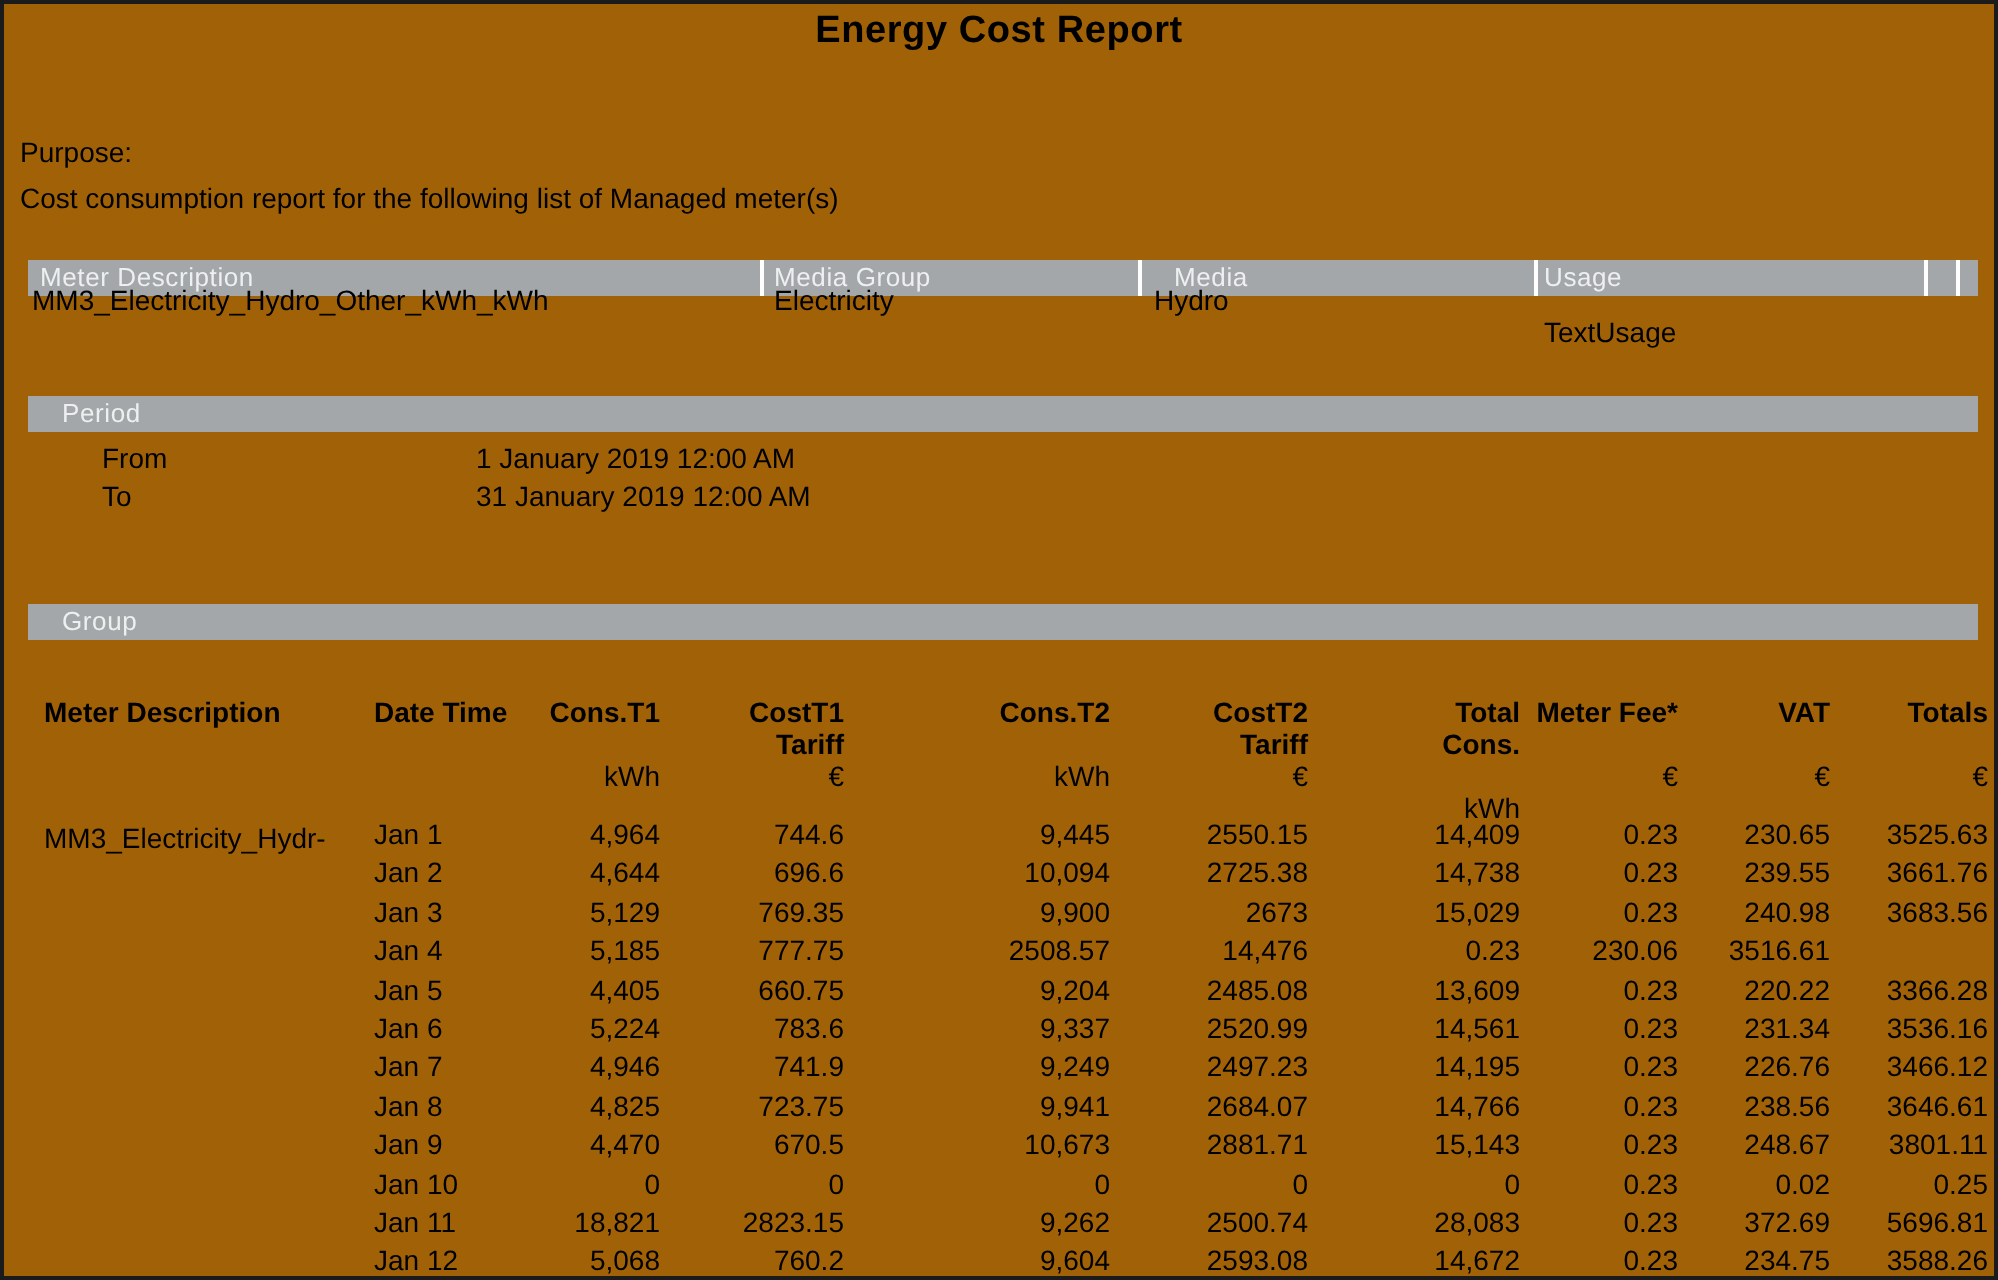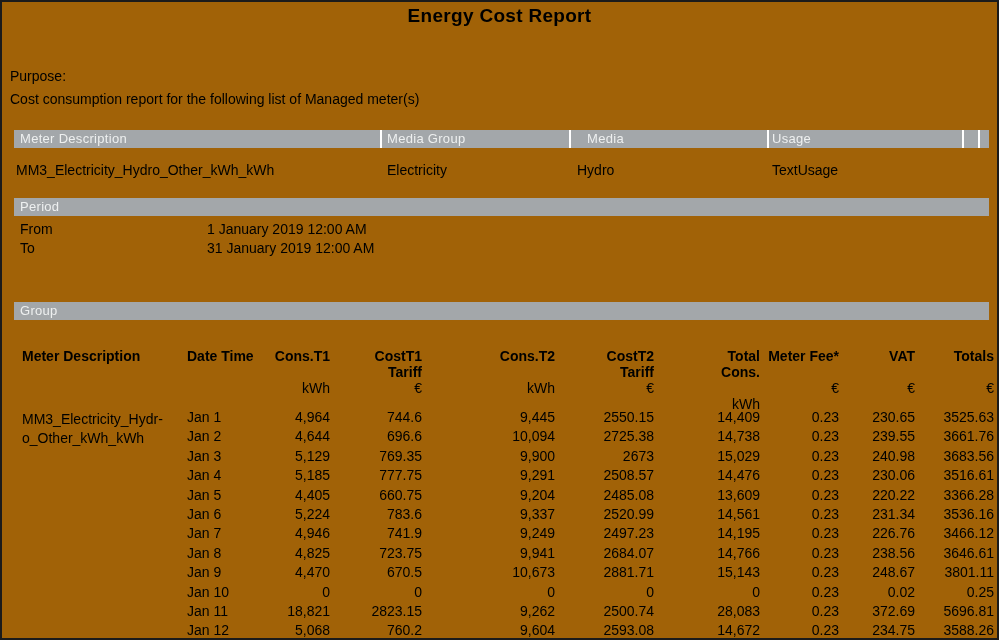--- a/index.html
+++ b/index.html
@@ -28,43 +28,43 @@
   .purpose-text{top:89px;left:8px;}
 
   
   .bar{
     left:12px;width:975px;height:18px;
     background:var(--bar-bg);
     color:var(--bar-text);
     font-size:13px;line-height:18px;
     letter-spacing:0.3px;
   }
-  .bar.single{padding-left:6px;}
+  .bar.single{padding-left:17px;}
 
   
   .meter-grid{
     display:grid;
     grid-template-columns:366px 187px 196px 193px 14px 9px;
     column-gap:2px;
   }
   .meter-bar{background:#fff;}
   .meter-bar > div{background:var(--bar-bg);height:18px;line-height:18px;}
   .meter-bar .mc1{padding-left:6px;}
   .meter-bar .mc2{padding-left:5px;}
   .meter-bar .mc3{padding-left:16px;}
   .meter-bar .mc4{padding-left:3px;}
-  .meter-row{top:159px;left:12px;width:975px;line-height:18px;}
+  .meter-row{top:139px;left:12px;width:975px;line-height:18px;}
   .meter-row .mc1{padding-left:2px;white-space:nowrap;}
   .meter-row .mc2{padding-left:5px;}
   .meter-row .mc3{padding-left:6px;}
-  .meter-row .mc4{padding-left:3px;}
+  .meter-row .mc4{padding-left:3px;margin-top:16px;}
 
   
   .period-rows{top:218px;left:18px;width:700px;}
-  .period-row{display:grid;grid-template-columns:187px auto;height:19px;line-height:19px;}
+  .period-row{display:grid;grid-template-columns:187px auto;height:19px;line-height:19px;margin-left:31px;}
 
   
   .rt-grid{
     display:grid;
     grid-template-columns:165px 73px 70px 92px 133px 99px 106px 79px 76px 79px;
   }
   .rt-head{top:346px;left:20px;width:972px;}
   .rt-head .hcell{display:flex;flex-direction:column;}
   .rt-head .hl{height:16px;line-height:16px;}
   .rt-head .b{font-weight:bold;}
@@ -166,21 +166,20 @@
     <div class="hcell ar">
       <div class="hl b">Totals</div>
       <div class="hl"></div>
       <div class="hl">€</div>
     </div>
   </div>
 
   <div class="rt-body">
     <div class="meter-desc">
       <div>MM3_Electricity_Hydr-</div>
-      <div>o_Other_kWh_kWh</div>
     </div>
 
       <div class="rt-grid trow">
         <div class="td al"></div>
         <div class="td al">Jan 1</div>
         <div class="td ar">4,964</div>
         <div class="td ar">744.6</div>
         <div class="td ar">9,445</div>
         <div class="td ar">2550.15</div>
         <div class="td ar">14,409</div>
@@ -213,21 +212,20 @@
         <div class="td ar">0.23</div>
         <div class="td ar">240.98</div>
         <div class="td ar">3683.56</div>
       </div>
 
       <div class="rt-grid trow">
         <div class="td al"></div>
         <div class="td al">Jan 4</div>
         <div class="td ar">5,185</div>
         <div class="td ar">777.75</div>
-        <div class="td ar">9,291</div>
         <div class="td ar">2508.57</div>
         <div class="td ar">14,476</div>
         <div class="td ar">0.23</div>
         <div class="td ar">230.06</div>
         <div class="td ar">3516.61</div>
       </div>
 
       <div class="rt-grid trow">
         <div class="td al"></div>
         <div class="td al">Jan 5</div>

